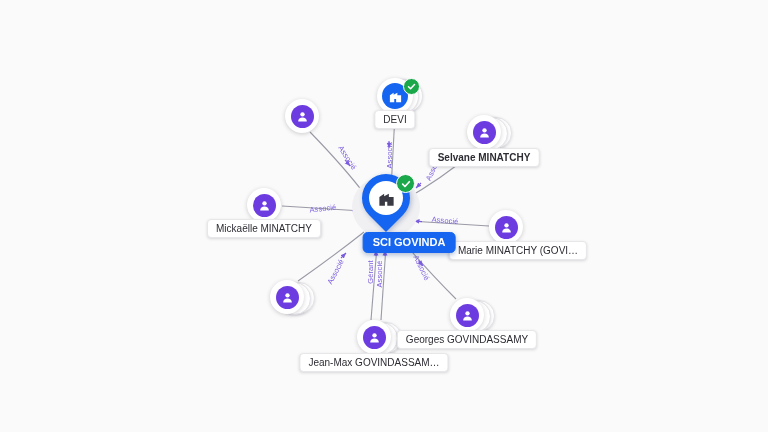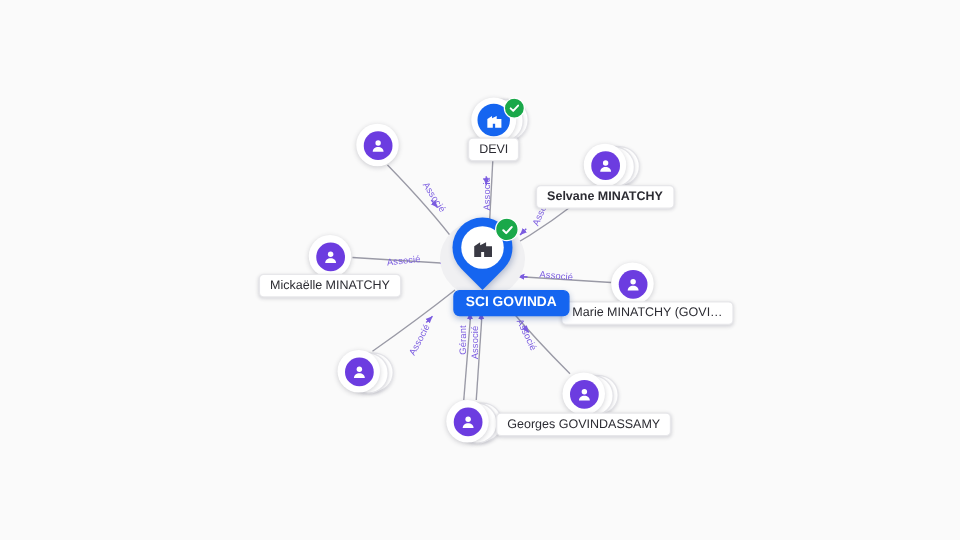--- a/index.html
+++ b/index.html
@@ -334,20 +334,21 @@
     <div class="stack" style="width:31px;height:31px;left:-9px;top:-15px;"></div>
     <div class="person-disc">
       <div class="person-inner">
         <svg width="13" height="13" viewBox="0 0 24 24" fill="#ffffff">
           <circle cx="12" cy="8" r="4"></circle>
           <path d="M4 21c0-4.4 3.6-7 8-7s8 2.6 8 7z"></path>
         </svg>
       </div>
     </div>
   </div>
+  <div class="label" style="left: 374px; top: 353px;">Jean-Max GOVINDASSAM…</div>
 
   <div class="node" id="n-center" style="left: 386px; top: 218px;">
     <div class="pin-wrap">
       <div class="pin-halo"></div>
       <div class="pin-body"></div>
       <div class="pin-hole">
         <svg width="19" height="19" viewBox="0 0 24 24" fill="#3a3a44">
           <path d="M3 21V10l6-4v3l6-3v4h6v11h-8v-5h-3v5z"></path>
         </svg>
       </div>

